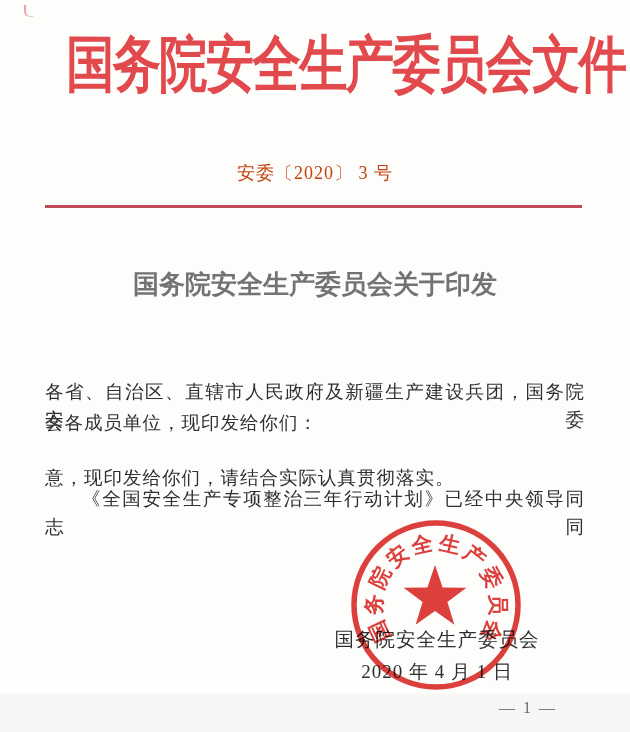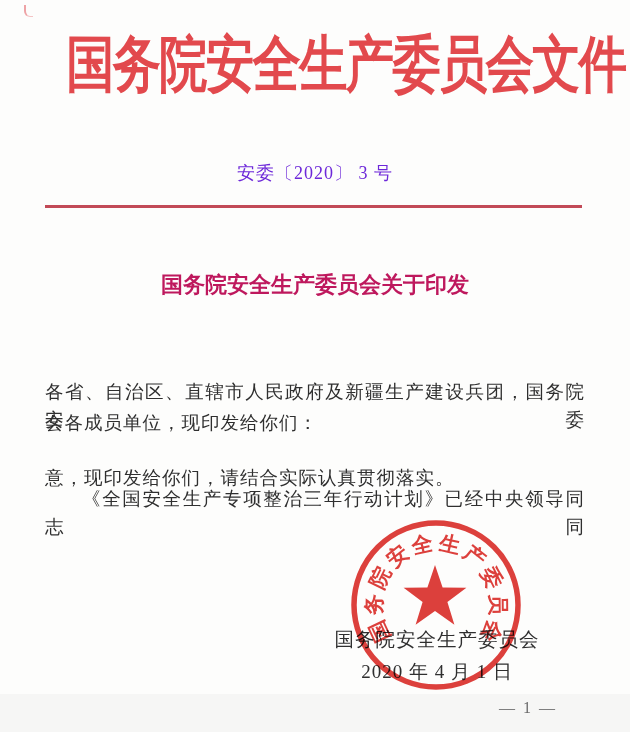--- a/index.html
+++ b/index.html
@@ -24,30 +24,30 @@
     position:absolute;top:30px;left:0;right:0;
     text-align:center;white-space:nowrap;
     font-size:61px;line-height:1.15;font-weight:700;
     color:#e2494d;
     transform:scaleX(0.79);transform-origin:50% 50%;
     letter-spacing:-2px;
   }
   .doc-number{
     position:absolute;top:161px;left:0;right:0;
     text-align:center;
-    font-size:18px;color:#6d28d9;letter-spacing:1px;
+    font-size:18px;color:#c2410c;letter-spacing:1px;
   }
   .red-rule{
     position:absolute;top:205px;left:45px;width:537px;height:3px;
     background:#c24a57;
   }
   .doc-title{
     position:absolute;top:262px;left:0;right:0;
-    text-align:center;font-weight:700;color:#be185d;
-    font-size:22px;line-height:45px;letter-spacing:0px;
+    text-align:center;font-weight:700;color:#737373;
+    font-size:26px;line-height:45px;letter-spacing:0px;
   }
   .body-text{
     position:absolute;left:45px;width:540px;
     color:#2f2f2f;font-size:18.5px;
   }
   .bline{
     position:absolute;left:0;right:0;height:31px;line-height:28px;
     letter-spacing:1px;white-space:nowrap;
   }
   .bline.just{

